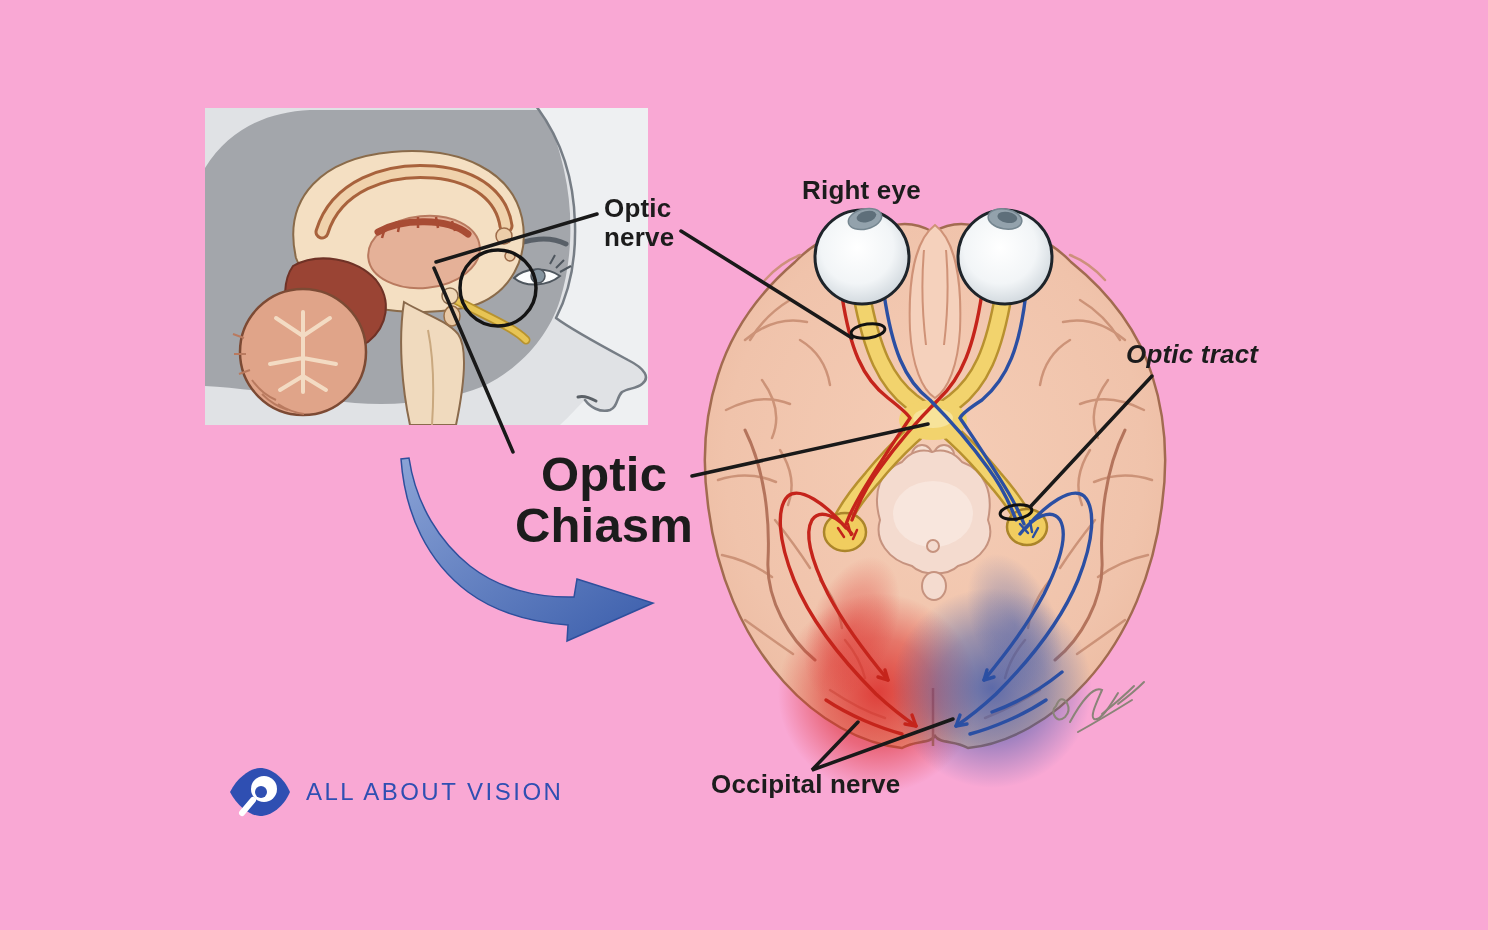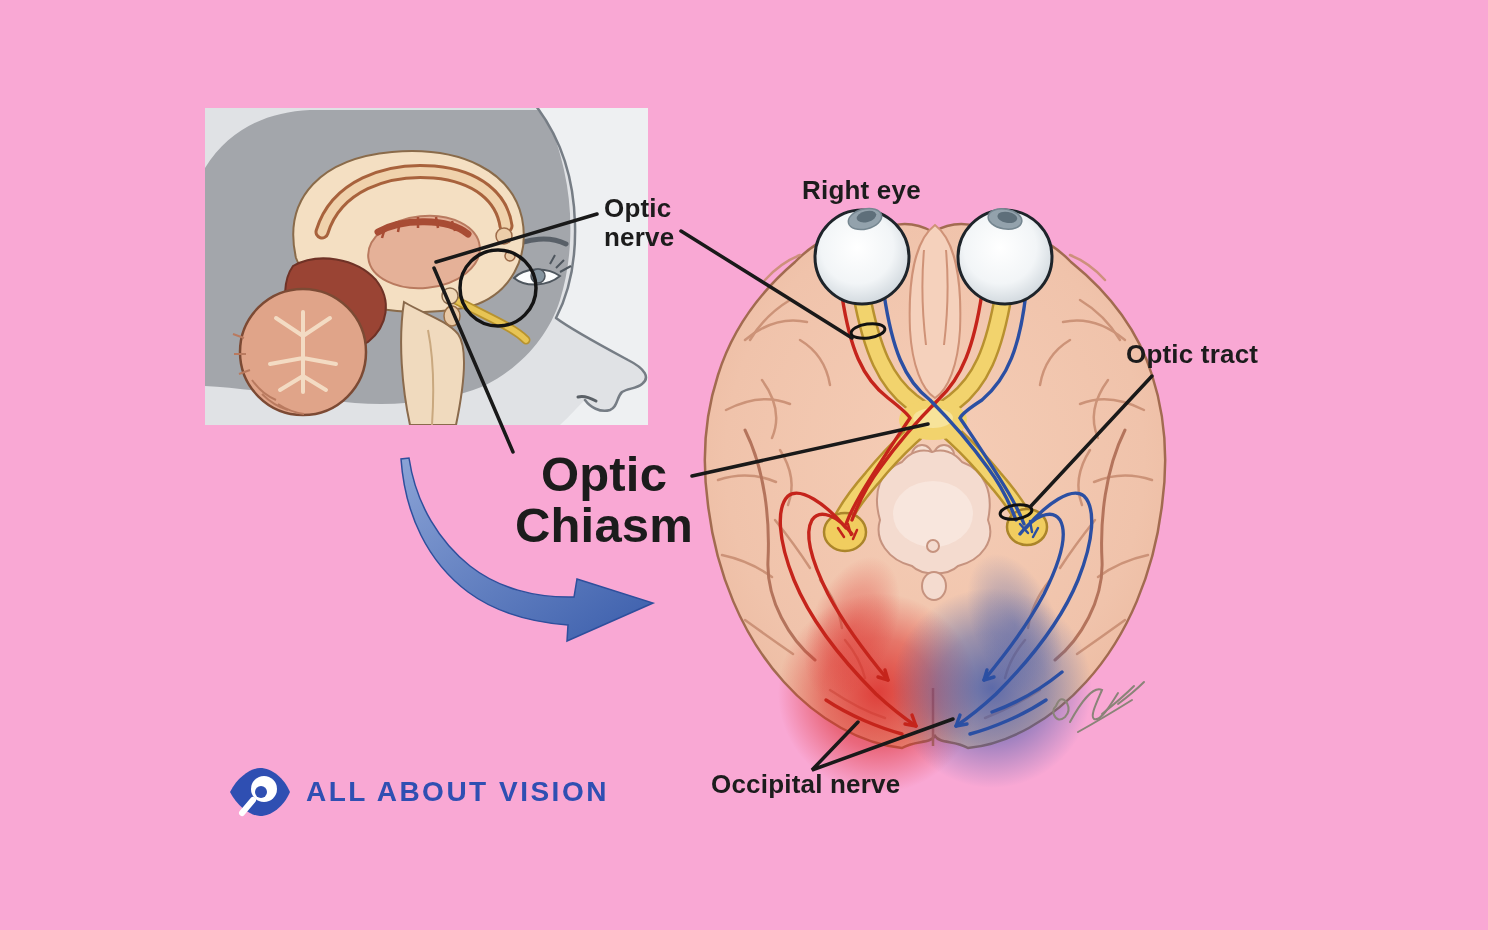--- a/index.html
+++ b/index.html
@@ -3,21 +3,21 @@
 <meta charset="utf-8">
 <style>
   html,body{margin:0;padding:0;background:#ffffff;}
   #stage{position:relative;width:1488px;height:930px;background:#f9a8d4;overflow:hidden;
          font-family:"Liberation Sans",sans-serif;}
   #artwork{position:absolute;left:0;top:0;}
   .lbl{position:absolute;font-weight:700;color:#1c1c1c;letter-spacing:.2px;line-height:1.1;}
   .lbl-small{font-size:26px;}
   .lbl-big{font-size:49px;line-height:1.05;text-align:center;}
   #logo{position:absolute;left:228px;top:766px;display:flex;align-items:center;}
-  #logo .logo-text{font-size:28px;font-weight:700;letter-spacing:2.5px;color:#2f4fb2;
+  #logo .logo-text{font-size:24px;font-weight:400;letter-spacing:2.5px;color:#2f4fb2;
                    margin-left:14px;white-space:nowrap;}
 </style>
 </head>
 <body>
 
 <div id="stage">
 
 <svg id="artwork" width="1488" height="930" viewBox="0 0 1488 930">
   <defs>
     <radialGradient id="eyeGrad" cx="45%" cy="40%" r="70%">
@@ -249,21 +249,21 @@
     <path d="M692,476 L928,424"></path>
     <path d="M1152,376 L1031,506"></path>
     <path d="M858,722 L812,770 L953,719"></path>
   </g>
 </svg>
 
 <div class="lbl lbl-small" style="left: 604px; top: 194px; width: 92px; color: rgb(28, 28, 28);">Optic nerve</div>
 
 <div class="lbl lbl-small" style="left: 802px; top: 176px; color: rgb(28, 28, 28);">Right eye</div>
 
-<div class="lbl lbl-small" style="left: 1126px; top: 340px; color: rgb(28, 28, 28);">Optic tract</div>
+<div class="lbl lbl-small" style="left: 1126px; top: 340px; color: rgb(28, 28, 28); font-style: italic;">Optic tract</div>
 
 <div class="lbl lbl-big" style="left: 508px; top: 449px; width: 192px; color: rgb(28, 28, 28);">Optic Chiasm</div>
 
 <div class="lbl lbl-small" style="left: 711px; top: 770px; color: rgb(28, 28, 28);">Occipital nerve</div>
 
 <div id="logo">
   <svg width="64" height="52" viewBox="0 0 64 52">
     <path d="M2,26 C10,10 24,2 32,2 C44,2 56,12 62,26 C56,40 44,50 32,50 C24,50 10,42 2,26 Z" fill="#2f4fb2"></path>
     <circle cx="36" cy="23" r="13" fill="#ffffff"></circle>
     <circle cx="33" cy="26" r="6" fill="#2f4fb2"></circle>

